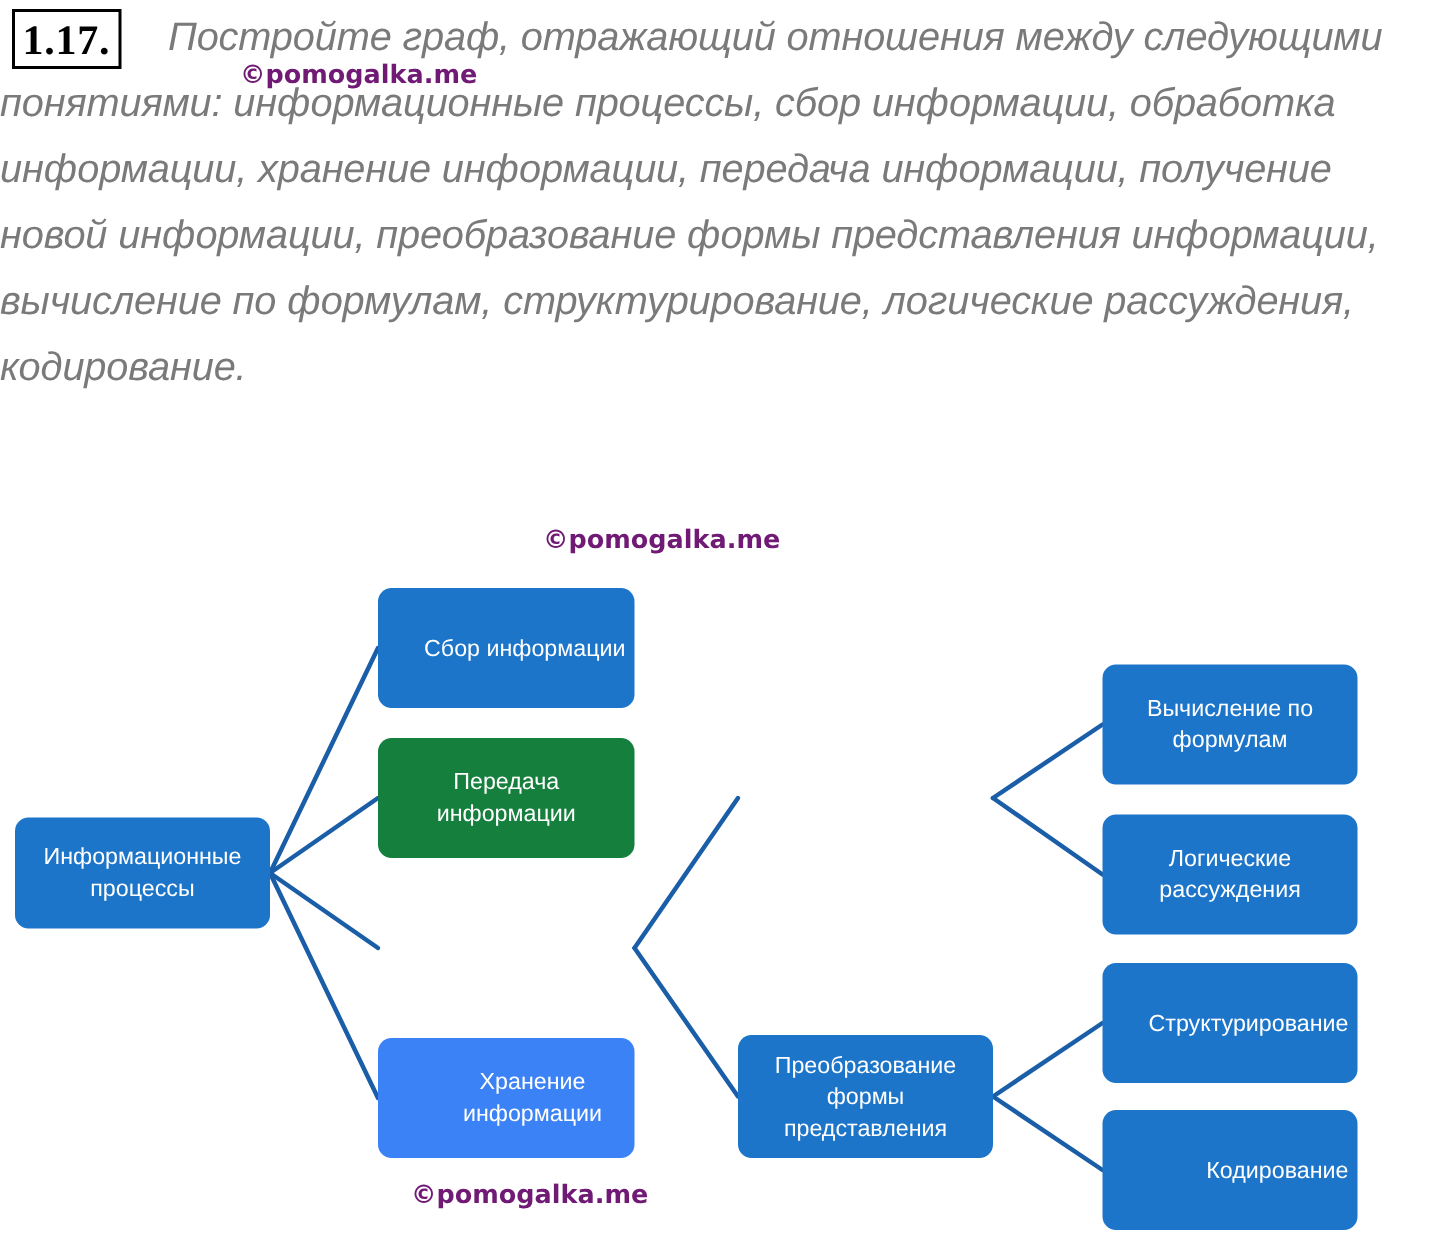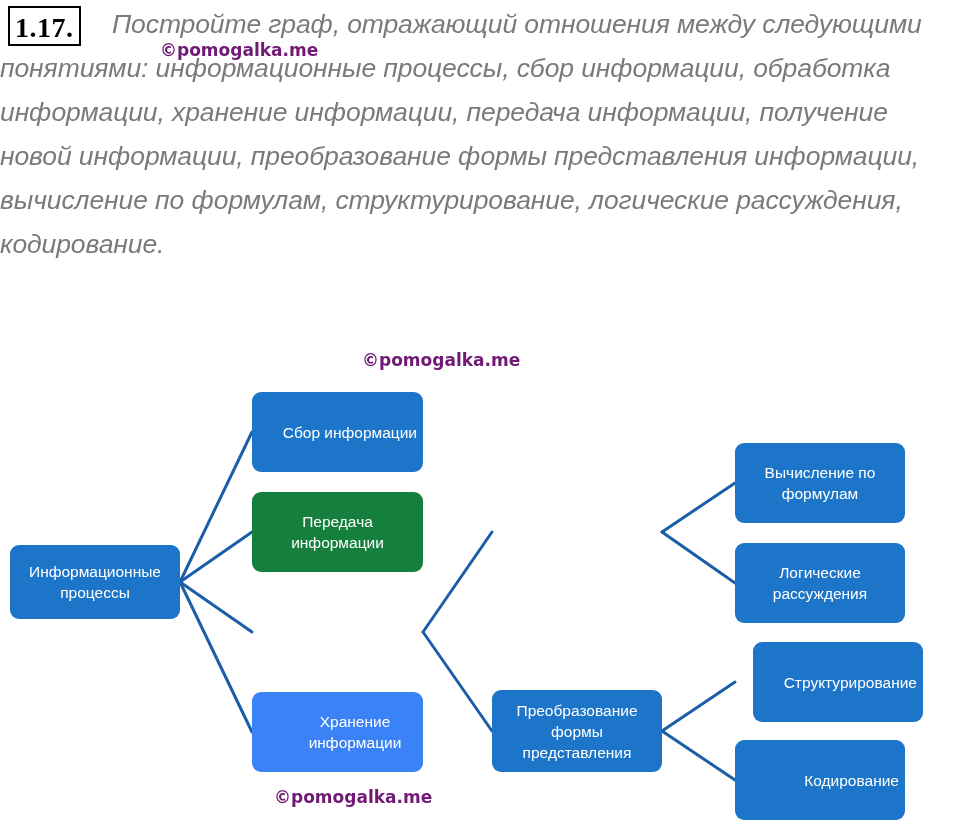--- a/index.html
+++ b/index.html
@@ -147,19 +147,19 @@
     </div>
     <div class="node" style="left: 492px; top: 360px; width: 170px; height: 82px; background: rgb(28, 117, 201);">
       <span>Преобразование формы представления</span>
     </div>
     <div class="node" style="left: 735px; top: 113px; width: 170px; height: 80px; background: rgb(28, 117, 201);">
       <span>Вычисление по формулам</span>
     </div>
     <div class="node" style="left: 735px; top: 213px; width: 170px; height: 80px; background: rgb(28, 117, 201);">
       <span>Логические рассуждения</span>
     </div>
-    <div class="node" style="left: 753px; top: 312px; width: 170px; height: 80px; background: rgb(28, 117, 201);">
+    <div class="node" style="left: 735px; top: 312px; width: 170px; height: 80px; background: rgb(28, 117, 201);">
       <span>Структурирование</span>
     </div>
     <div class="node" style="left: 735px; top: 410px; width: 170px; height: 80px; background: rgb(28, 117, 201);">
       <span>Кодирование</span>
     </div>
   </div>
 
 </body></html>

